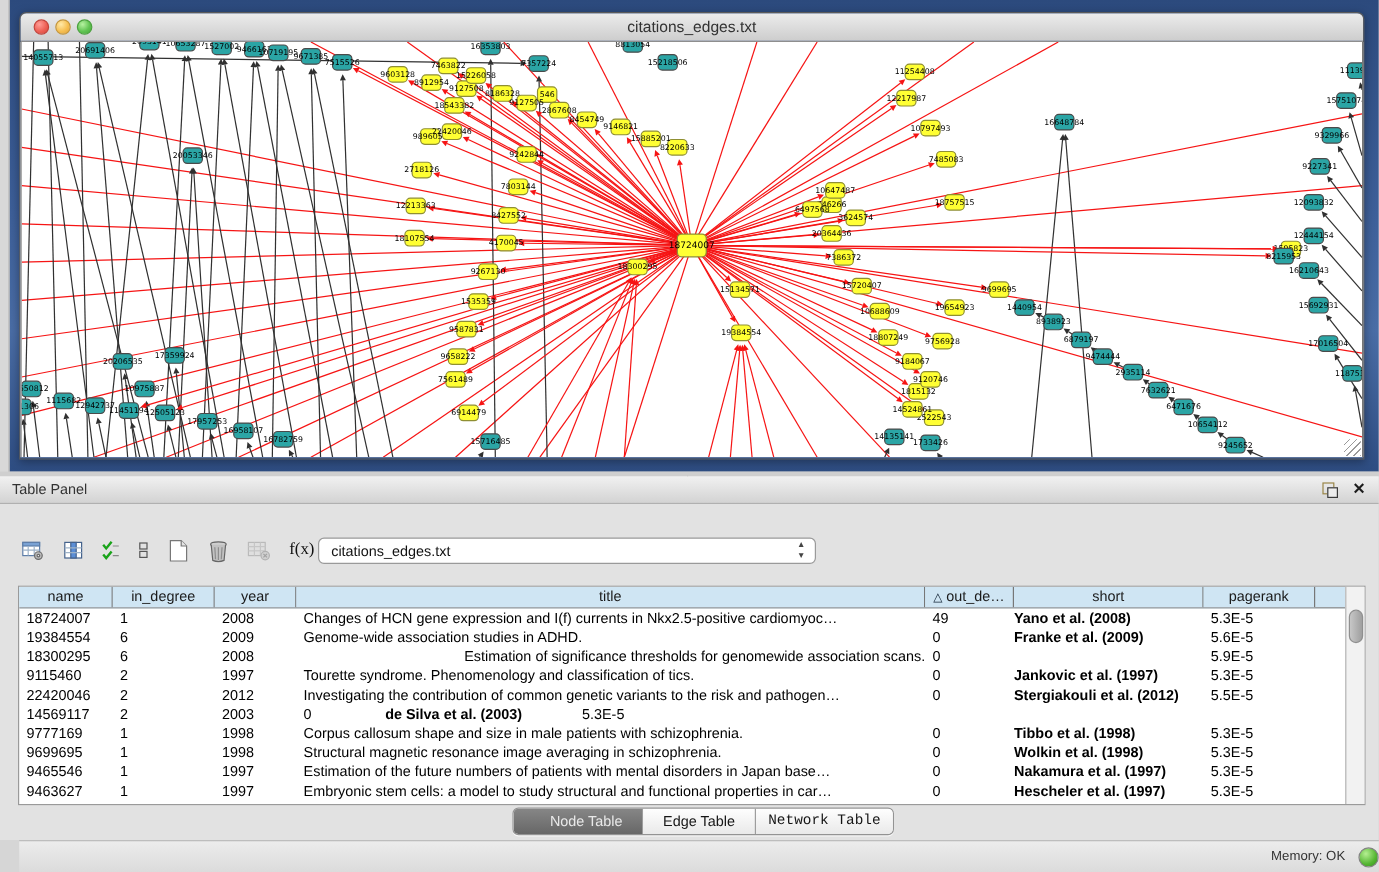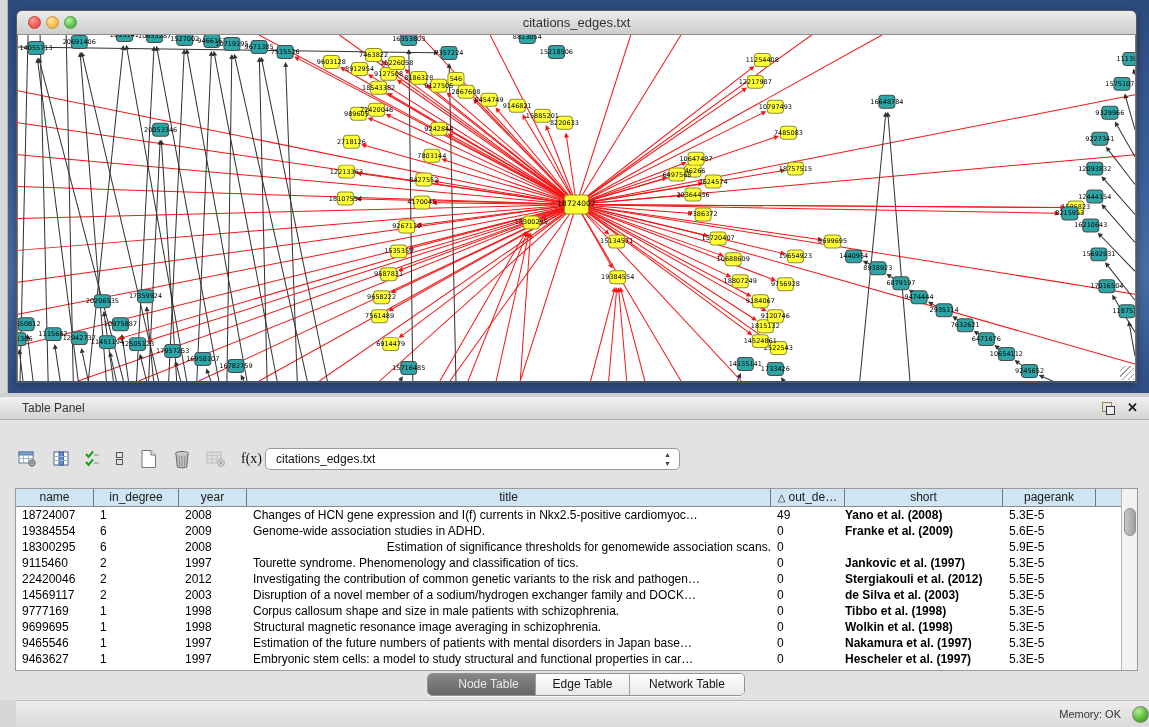--- a/index.html
+++ b/index.html
@@ -22,21 +22,21 @@
   .win-title{position:absolute;left:0;right:0;top:4px;text-align:center;font-size:13px;color:#333;}
   .canvas{position:absolute;left:0;top:24px;width:1117px;height:346px;background:#fff;border-left:1px solid #777;border-right:1px solid #777;overflow:hidden;}
   .canvas svg{display:block;width:100%;height:100%;overflow:hidden;}
   .grip{position:absolute;right:1px;bottom:1px;width:14px;height:14px;
     background:repeating-linear-gradient(135deg,transparent 0 3px,#9a9a9a 3px 4px);}
   .divider-grip{position:absolute;left:566px;top:398px;width:14px;height:7px;color:#7b7b7b;font-size:6px;line-height:3.5px;text-align:center;}
   
   .table-panel{position:absolute;left:0;top:397px;width:1149px;height:303px;background:#e2e2e2;}
   .panel-header{position:absolute;left:0;top:0;width:100%;height:23px;
     background:linear-gradient(180deg,#f1f1f1,#d3d3d3);border-bottom:1px solid #b0b0b0;box-sizing:border-box;}
-  .panel-title{position:absolute;left:10px;top:4px;font-size:12px;color:#333;margin-left:12px;}
+  .panel-title{position:absolute;left:10px;top:4px;font-size:12px;color:#333;}
   .float-ic{position:absolute;right:34px;top:5px;width:13px;height:13px;}
   .float-ic .b1{position:absolute;left:0;top:0;width:8px;height:8px;border:1px solid #9a8648;}
   .float-ic .b2{position:absolute;right:0;bottom:0;width:7px;height:7px;border:1px solid #3a3a3a;background:#ededed;}
   .close-ic{position:absolute;right:11px;top:3px;font-size:13px;font-weight:bold;color:#1c1c1c;cursor:default;}
   .toolbar{position:absolute;left:18px;top:47px;height:30px;display:flex;align-items:center;}
   .tb-ic{display:inline-flex;align-items:center;justify-content:center;margin-right:15px;}
   .fx{font-size:14px;color:#111;margin-right:16px;font-family:"Liberation Serif",serif;}
   .tbl-select{position:absolute;left:265px;top:51px;width:415px;height:22px;background:#fff;
     border:1px solid #9a9a9a;border-radius:5px;box-sizing:border-box;font-size:12px;color:#111;}
   .tbl-select .val{position:absolute;left:10px;top:3px;}
@@ -723,21 +723,20 @@
             <div class="td" style="width: 68px;">2012</div>
             <div class="td" style="width: 524px;">Investigating the contribution of common genetic variants to the risk and pathogen…</div>
             <div class="td" style="width: 74px;">0</div>
             <div class="td center" style="width: 158px;">Stergiakouli et al. (2012)</div>
             <div class="td" style="width: 93px;">5.5E-5</div>
           </div>
           <div class="trow">
             <div class="td" style="width: 78px;">14569117</div>
             <div class="td" style="width: 85px;">2</div>
             <div class="td" style="width: 68px;">2003</div>
-            <div class="td" style="width: 524px;">Disruption of a novel member of a sodium/hydrogen exchanger family and DOCK…</div>
             <div class="td" style="width: 74px;">0</div>
             <div class="td center" style="width: 158px;">de Silva et al. (2003)</div>
             <div class="td" style="width: 93px;">5.3E-5</div>
           </div>
           <div class="trow">
             <div class="td" style="width: 78px;">9777169</div>
             <div class="td" style="width: 85px;">1</div>
             <div class="td" style="width: 68px;">1998</div>
             <div class="td" style="width: 524px;">Corpus callosum shape and size in male patients with schizophrenia.</div>
             <div class="td" style="width: 74px;">0</div>
@@ -774,20 +773,20 @@
         </div>
     </div>
     <div class="vscroll">
       <div class="vthumb"></div>
     </div>
   </div>
 
   <div class="tabs" id="tabs">
       <div class="tab sel" style="width: 93px; padding-left: 14px;">Node Table</div>
       <div class="tab" style="width: 93px;">Edge Table</div>
-      <div class="tab" style="width: 114px;">Network Table</div>
+      <div class="tab" style="width: 114px; font-family: Liberation Mono, monospace;">Network Table</div>
     </div>
 </div>
 
 <div class="statusbar">
   <span class="mem-label">Memory: OK</span>
   <span class="led"></span>
 </div>
 
 </body></html>

